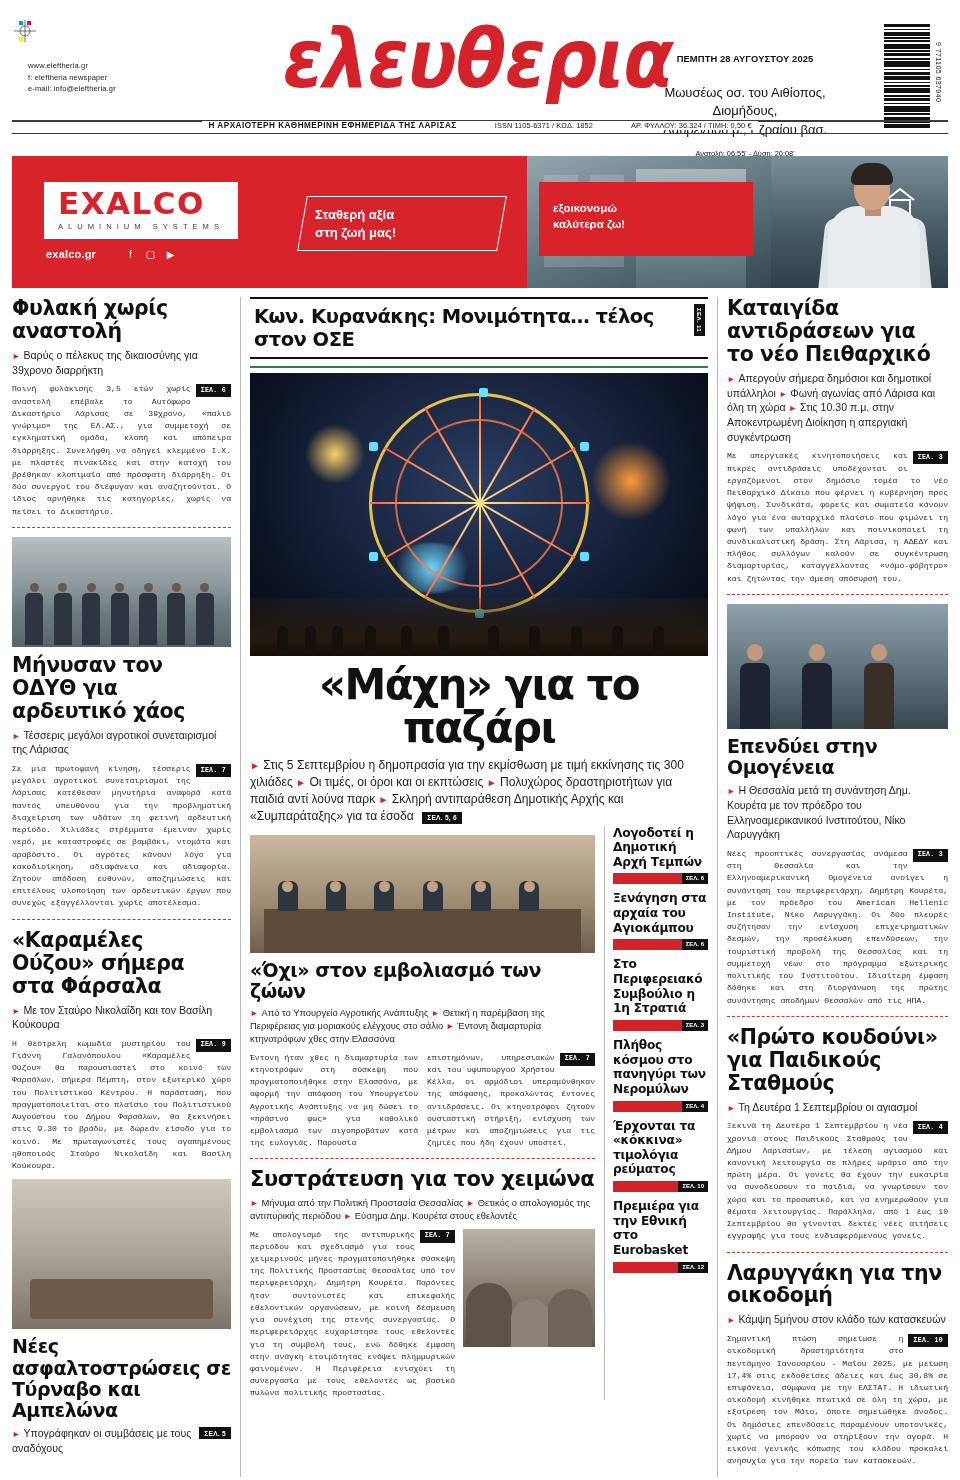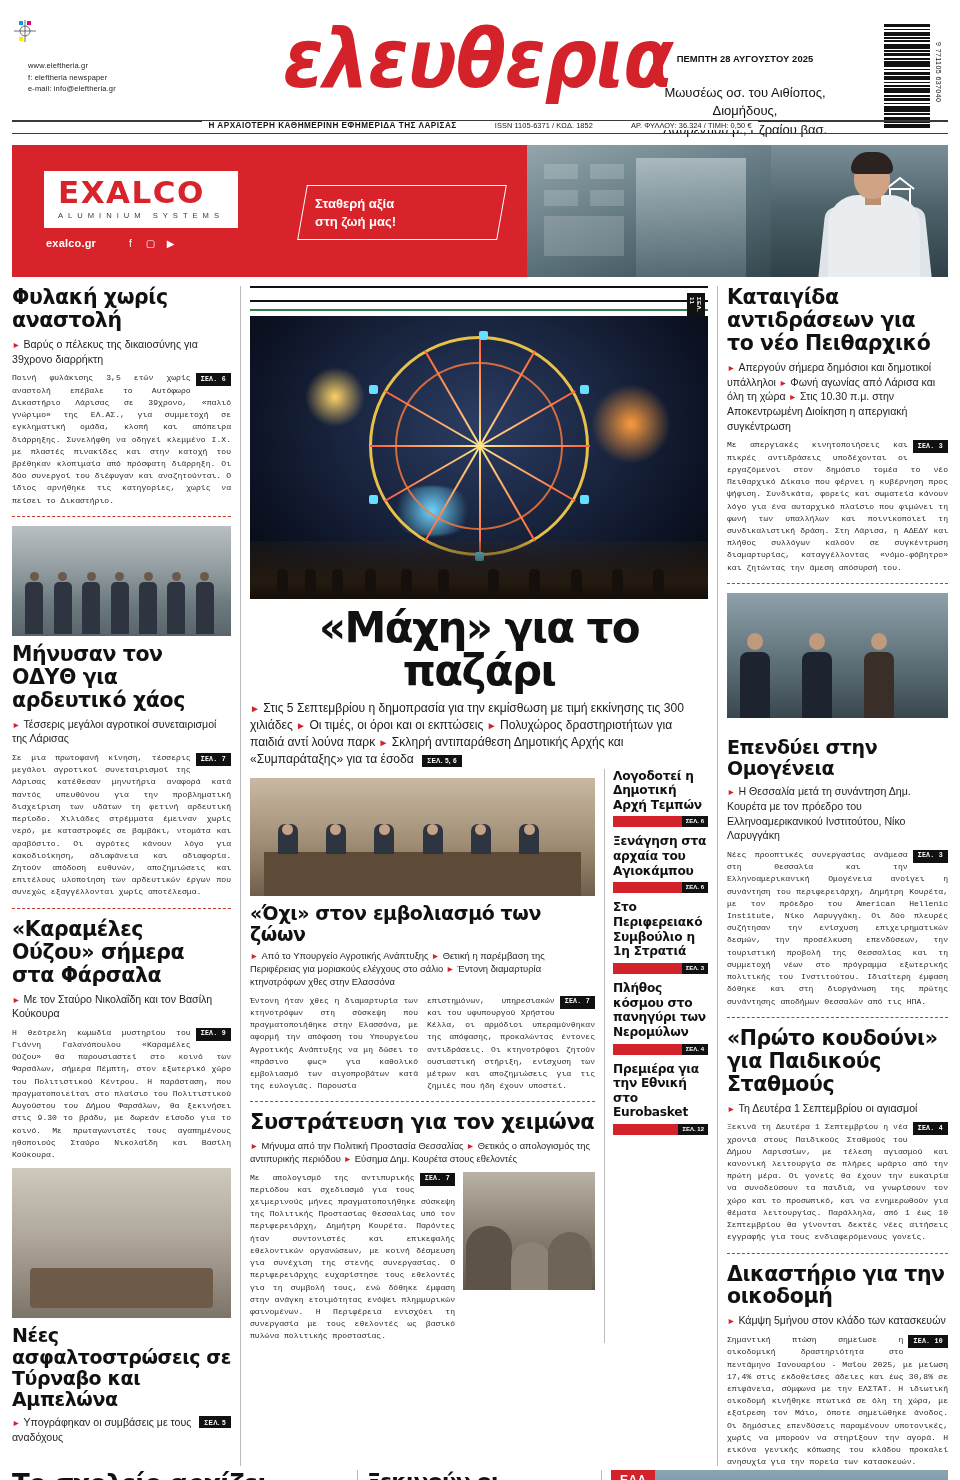--- a/index.html
+++ b/index.html
@@ -54,21 +54,21 @@
   .strap {
     position:absolute; top:1px; left:0; right:0;
     display:flex; align-items:center; justify-content:center; gap:38px;
     font-size:8.2px; font-weight:bold; letter-spacing:.06em; color:#151515;
     background:#fff; padding:0 6px; width:fit-content; margin:0 auto;
   }
   .strap .small { font-size:7.4px; font-weight:normal; letter-spacing:.01em; }
 
   
   .ad {
-    margin-top:11px; height:132px; display:flex; position:relative; overflow:hidden;
+    margin-top:22px; height:132px; display:flex; position:relative; overflow:hidden;
     background:#d8232a;
   }
   .ad-left { width:515px; background:#d8232a; position:relative; }
   .ad-logo-box {
     position:absolute; left:32px; top:26px; background:#fff; padding:6px 14px 8px;
   }
   .ad-logo {
     font-family:"DejaVu Sans","Liberation Sans",sans-serif;
     font-weight:bold; font-size:31px; letter-spacing:1.5px; color:#d8232a; line-height:1;
   }
@@ -348,20 +348,24 @@
       </div>
     </div>
     <div class="ad-right">
       <div class="ad-bld1"></div>
       <div class="ad-bld2"></div>
       <div class="ad-win" style="left:4%;top:14%;width:8%;height:12%"></div>
       <div class="ad-win" style="left:15%;top:14%;width:8%;height:12%"></div>
       <div class="ad-win" style="left:4%;top:34%;width:8%;height:12%"></div>
       <div class="ad-win" style="left:15%;top:34%;width:8%;height:12%"></div>
       <div class="ad-win" style="left:4%;top:54%;width:19%;height:30%"></div>
+      <div class="ad-red-panel">
+        <div class="t" style="white-space:pre-line">εξοικονομώ
+καλύτερα ζω!</div>
+      </div>
       <svg class="ad-house" viewBox="0 0 36 32">
         <path d="M4 14 L18 3 L32 14" fill="none" stroke="#fff" stroke-width="2"></path>
         <rect x="8" y="14" width="20" height="15" fill="none" stroke="#fff" stroke-width="2"></rect>
       </svg>
       <div class="ad-person">
         <div class="arm-l"></div>
           <div class="arm-r"></div>
         <div class="body"></div>
           <div class="neck"></div>
         <div class="head"></div>
@@ -451,20 +455,21 @@
         <div class="bullets">
           <span class="sel">ΣΕΛ. 5</span>
           <span class="bt">►</span><span>Υπογράφηκαν οι συμβάσεις με τους αναδόχους</span>
         </div>
       </article>
     </div>
 
     <div class="col-c">
 
       <div class="banner-head">
+        <h1>Κων. Κυρανάκης: Μονιμότητα… τέλος στον ΟΣΕ</h1>
         <span class="vsel">ΣΕΛ. 11</span>
       </div>
       <div class="greenline"></div>
 
       <div class="lead-photo">
         <div class="glow" style="left:12%;top:18%;width:60px;height:60px;background:radial-gradient(circle,#ffd36a,transparent 70%)"></div>
         <div class="glow" style="right:8%;top:24%;width:80px;height:80px;background:radial-gradient(circle,#ff9c3c,transparent 70%)"></div>
         <div class="glow" style="left:30%;top:60%;width:90px;height:50px;background:radial-gradient(circle,#6fd6ff,transparent 70%)"></div>
         <div class="wheel">
           <div class="ring"></div>
@@ -599,20 +604,26 @@
                 <span class="s">ΣΕΛ. 3</span>
               </div>
           </div>
           <div class="side-item">
             <h4>Πλήθος κόσμου στο πανηγύρι των Νερομύλων</h4>
             <div class="side-bar">
                 <span class="s">ΣΕΛ. 4</span>
               </div>
           </div>
           <div class="side-item">
+            <h4>Έρχονται τα «κόκκινα» τιμολόγια ρεύματος</h4>
+            <div class="side-bar">
+                <span class="s">ΣΕΛ. 10</span>
+              </div>
+          </div>
+          <div class="side-item">
             <h4>Πρεμιέρα για την Εθνική στο Eurobasket</h4>
             <div class="side-bar">
                 <span class="s">ΣΕΛ. 12</span>
               </div>
           </div>
         </div>
       </div>
     </div>
 
     <div class="col-r">
@@ -640,21 +651,21 @@
         <div class="m" style="left:34%">
             <div class="h"></div>
             <div class="b"></div>
           </div>
         <div class="m" style="left:62%">
             <div class="h"></div>
             <div class="b" style="background:#3a2f28"></div>
           </div>
       </div>
 
-      <article style="margin-top:19px">
+      <article style="margin-top:7px">
         <h2 class="head" style="font-size:19px">Επενδύει στην Ομογένεια</h2>
         <div class="bullets">
           <span class="bt">►</span><span>Η Θεσσαλία μετά τη συνάντηση Δημ. Κουρέτα με τον πρόεδρο του Ελληνοαμερικανικού Ινστιτούτου, Νίκο Λαρυγγάκη</span>
         </div>
         <div class="body-txt">
           <span class="sel">ΣΕΛ. 3</span>
           <span>Νέες προοπτικές συνεργασίας ανάμεσα στη Θεσσαλία και την Ελληνοαμερικανική Ομογένεια ανοίγει η συνάντηση του περιφερειάρχη, Δημήτρη Κουρέτα, με τον πρόεδρο του American Hellenic Institute, Νίκο Λαρυγγάκη. Οι δύο πλευρές συζήτησαν την ενίσχυση επιχειρηματικών δεσμών, την προσέλκυση επενδύσεων, την τουριστική προβολή της Θεσσαλίας και τη συμμετοχή νέων στο πρόγραμμα εξωτερικής πολιτικής του Ινστιτούτου. Ιδιαίτερη έμφαση δόθηκε και στη διοργάνωση της πρώτης συνάντησης αποδήμων Θεσσαλών από τις ΗΠΑ.</span>
         </div>
       </article>
 
@@ -667,21 +678,21 @@
         </div>
         <div class="body-txt">
           <span class="sel">ΣΕΛ. 4</span>
           <span>Ξεκινά τη Δευτέρα 1 Σεπτεμβρίου η νέα χρονιά στους Παιδικούς Σταθμούς του Δήμου Λαρισαίων, με τέλεση αγιασμού και κανονική λειτουργία σε πλήρες ωράριο από την πρώτη μέρα. Οι γονείς θα έχουν την ευκαιρία να συνοδεύσουν τα παιδιά, να γνωρίσουν τον χώρο και το προσωπικό, και να ενημερωθούν για θέματα λειτουργίας. Παράλληλα, από 1 έως 10 Σεπτεμβρίου θα γίνονται δεκτές νέες αιτήσεις εγγραφής για τους ενδιαφερόμενους γονείς.</span>
         </div>
       </article>
 
       <div class="dashrule"></div>
 
       <article>
-        <h2 class="head">Δικαστήριο για την οικοδομή</h2>
+        <h2 class="head">Λαρυγγάκη για την οικοδομή</h2>
         <div class="bullets">
           <span class="bt">►</span><span>Κάμψη 5μήνου στον κλάδο των κατασκευών</span>
         </div>
         <div class="body-txt">
           <span class="sel">ΣΕΛ. 10</span>
           <span>Σημαντική πτώση σημείωσε η οικοδομική δραστηριότητα στο πεντάμηνο Ιανουαρίου - Μαΐου 2025, με μείωση 17,4% στις εκδοθείσες άδειες και έως 30,8% σε επιφάνεια, σύμφωνα με την ΕΛΣΤΑΤ. Η ιδιωτική οικοδομή κινήθηκε πτωτικά σε όλη τη χώρα, με εξαίρεση τον Μάιο, όποτε σημειώθηκε άνοδος. Οι δημόσιες επενδύσεις παραμένουν υποτονικές, χωρίς να μπορούν να στηρίξουν την αγορά. Η εικόνα γενικής κόπωσης του κλάδου προκαλεί ανησυχία για την πορεία των κατασκευών.</span>
         </div>
       </article>
     </div>
   </div>

